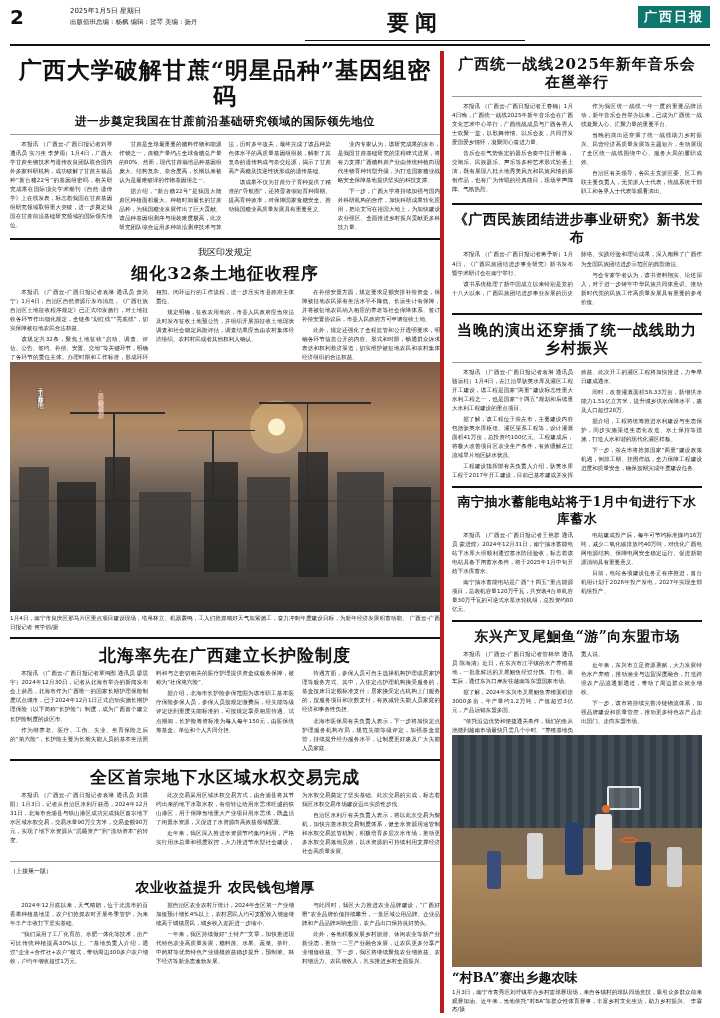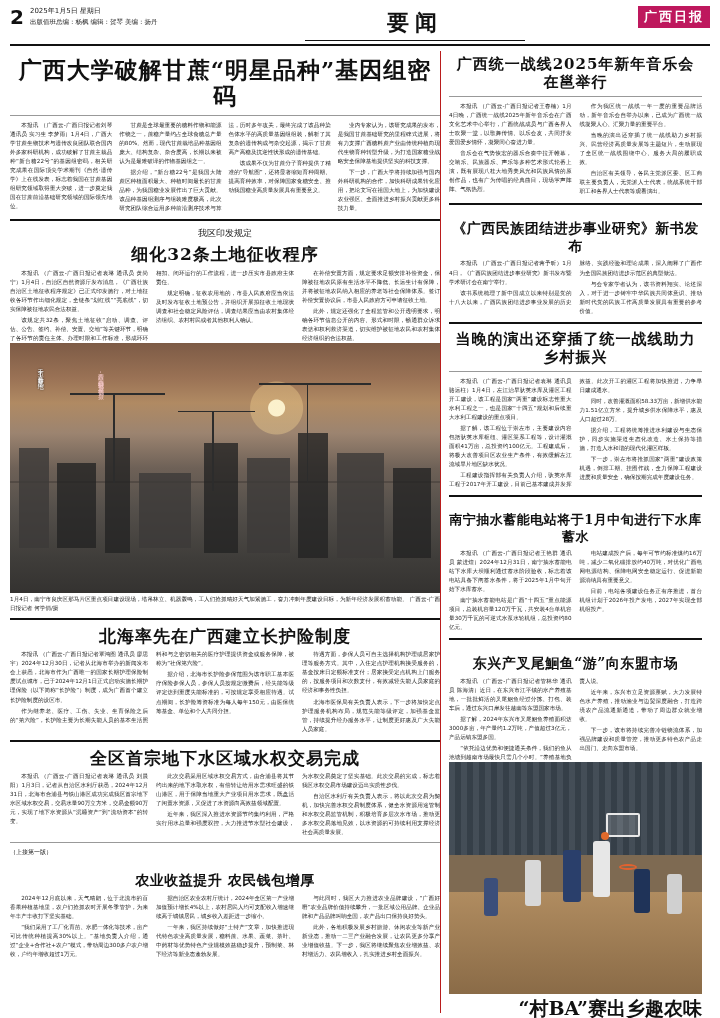--- a/index.html
+++ b/index.html
@@ -11,52 +11,52 @@
     font-family: "DejaVu Sans", "Liberation Sans", sans-serif;
     color: #111;
     overflow: hidden;
   }
   .page { position: relative; width:720px; height:1018px; padding: 6px 10px 4px 10px; }
 
   
   .masthead { display:flex; align-items:flex-start; height:40px; border-bottom:2px solid #111; padding-bottom:2px; }
   .mh-left { display:flex; align-items:flex-start; gap:6px; width:260px; }
   .pagenum { font-size:20px; font-weight:bold; line-height:1; padding-top:1px; }
-  .mh-meta { font-size:6.5px; line-height:1.45; color:#222; }
+  .mh-meta { font-size:6.5px; line-height:1.45; color:#222;margin-left:40px; }
   .mh-meta .line1 { font-size:7px; margin-bottom:2px; }
   .mh-center { flex:1; text-align:center; position:relative; top:2px; }
   .mh-center .title { font-family:"DejaVu Serif","Liberation Serif",serif; font-size:22px; font-weight:bold; letter-spacing:6px; display:inline-block; }
   .mh-center .rule { display:block; height:1px; background:#111; margin:2px auto 0 auto; width:220px; }
   .mh-right { width:150px; text-align:right; }
-  .mh-right .logo { display:inline-block; background:#be185d; color:#fff; font-family:"DejaVu Serif","Liberation Serif",serif;
+  .mh-right .logo { display:inline-block; background:#0f766e; color:#fff; font-family:"DejaVu Serif","Liberation Serif",serif;
                     font-weight:bold; font-size:13px; padding:2px 6px; letter-spacing:2px; }
 
   
   .content { display:flex; margin-top:5px; height:962px; }
   .col-left { width:430px; }
-  .col-right { width:262px; border-left:1px solid #b91c1c; padding-left:8px; }
+  .col-right { width:262px; border-left:4px solid #b91c1c; padding-left:8px; }
 
   .hr-thin { height:1px; background:#999; margin:5px 0; }
   .hr-thick { height:2px; background:#111; margin:6px 0; }
 
   
   h1.lead {
     font-family:"DejaVu Serif","Liberation Serif",serif;
     font-size:23px; font-weight:bold; text-align:center; margin:6px 0 4px 0; letter-spacing:1px; line-height:1.15;
   }
   h2.sub {
     font-size:11.5px; font-weight:bold; text-align:center; margin:0 0 5px 0; color:#111; letter-spacing:0.5px;
   }
   h2.hl {
     font-family:"DejaVu Serif","Liberation Serif",serif;
     font-size:17px; font-weight:bold; text-align:center; margin:4px 0 4px 0; letter-spacing:1px; line-height:1.2;
   }
   h3.hl-sm {
     font-family:"DejaVu Serif","Liberation Serif",serif;
-    font-size:14px; font-weight:bold; text-align:center; margin:15px 0 4px 0; letter-spacing:.5px; line-height:1.25;
+    font-size:14px; font-weight:bold; text-align:center; margin:3px 0 4px 0; letter-spacing:.5px; line-height:1.25;
   }
   .kicker { font-size:9px; text-align:center; color:#222; margin:2px 0 2px 0; }
   .cols3 { column-count:3; column-gap:8px; }
   .cols4 { column-count:4; column-gap:7px; }
   .cols2r { column-count:2; column-gap:8px; }
   p.body {
     font-size:5.6px; line-height:1.62; text-align:justify; margin:0 0 2px 0; color:#222;
     text-indent:2em; word-break:break-all;
   }
 
@@ -90,21 +90,21 @@
   .scene2 { height:232px;
     background:
       linear-gradient(to bottom,#2e3a44 0 26%, #4a5560 26% 40%, #7e6a52 40% 56%, #a98a63 56% 78%, #8c6f50 78% 100%);
   }
   .scene2 .court { position:absolute; left:0; right:0; bottom:0; height:44%; background:linear-gradient(to bottom,#b08c60,#8a6b47); }
   .scene2 .crowd { position:absolute; left:0; right:0; top:0; height:40%;
     background:repeating-linear-gradient(90deg, rgba(255,255,255,.05) 0 6px, rgba(0,0,0,.08) 6px 12px), #3a444e; }
   .scene2 .hoop { position:absolute; border:2px solid #e8e8e8; }
   .scene2 .player { position:absolute; border-radius:3px; }
 
-  .figcap-title { font-family:"DejaVu Serif","Liberation Serif",serif; font-size:19px; font-weight:bold; text-align:right; line-height:1.25; }
+  .figcap-title { font-family:"DejaVu Serif","Liberation Serif",serif; font-size:13px; font-weight:bold; text-align:left; line-height:1.25; }
 </style>
 </head>
 <body>
 
 <div class="page">
 
   <div class="masthead">
     <div class="mh-left">
       <div class="pagenum">2</div>
       <div class="mh-meta">
@@ -119,20 +119,21 @@
     <div class="mh-right">
       <span class="logo">广西日报</span>
     </div>
   </div>
 
   <div class="content">
 
     <div class="col-left">
 
       <h1 class="lead">广西大学破解甘蔗“明星品种”基因组密码</h1>
+      <h2 class="sub">进一步奠定我国在甘蔗前沿基础研究领域的国际领先地位</h2>
       <div class="hr-thin"></div>
 
       <div class="cols4">
         <p class="body">本报讯 （广西云-广西日报记者刘琴 通讯员 实习生 李梦雨）1月4日，广西大学甘蔗生物技术与遗传改良团队联合国内外多家科研机构，成功破解了甘蔗主栽品种“新台糖22号”的基因组密码，相关研究成果在国际顶尖学术期刊《自然·遗传学》上在线发表，标志着我国在甘蔗基因组研究领域取得重大突破，进一步奠定我国在甘蔗前沿基础研究领域的国际领先地位。</p>
         <p class="body">甘蔗是全球最重要的糖料作物和能源作物之一，蔗糖产量约占全球食糖总产量的80%。然而，现代甘蔗栽培品种基因组庞大、结构复杂、杂合度高，长期以来被认为是最难破译的作物基因组之一。</p>
         <p class="body">据介绍，“新台糖22号”是我国大陆蔗区种植面积最大、种植时间最长的甘蔗品种，为我国糖业发展作出了巨大贡献。该品种基因组测序与组装难度极高，此次研究团队综合运用多种前沿测序技术与算法，历时多年攻关，最终完成了该品种染色体水平的高质量基因组组装，解析了其复杂的遗传构成与杂交起源，揭示了甘蔗高产高糖及抗逆性状形成的遗传基础。</p>
         <p class="body">该成果不仅为甘蔗分子育种提供了精准的“导航图”，还将显著缩短育种周期、提高育种效率，对保障国家食糖安全、推动我国糖业高质量发展具有重要意义。</p>
         <p class="body">业内专家认为，该研究成果的发布，是我国甘蔗基础研究的里程碑式进展，将有力支撑广西糖料蔗产业由传统种植向现代生物育种转型升级，为打造国家糖业战略安全保障基地提供坚实的科技支撑。</p>
         <p class="body">下一步，广西大学将持续加强与国内外科研机构的合作，加快科研成果转化应用，把论文写在祖国大地上，为加快建设农业强区、全面推进乡村振兴贡献更多科技力量。</p>
       </div>

